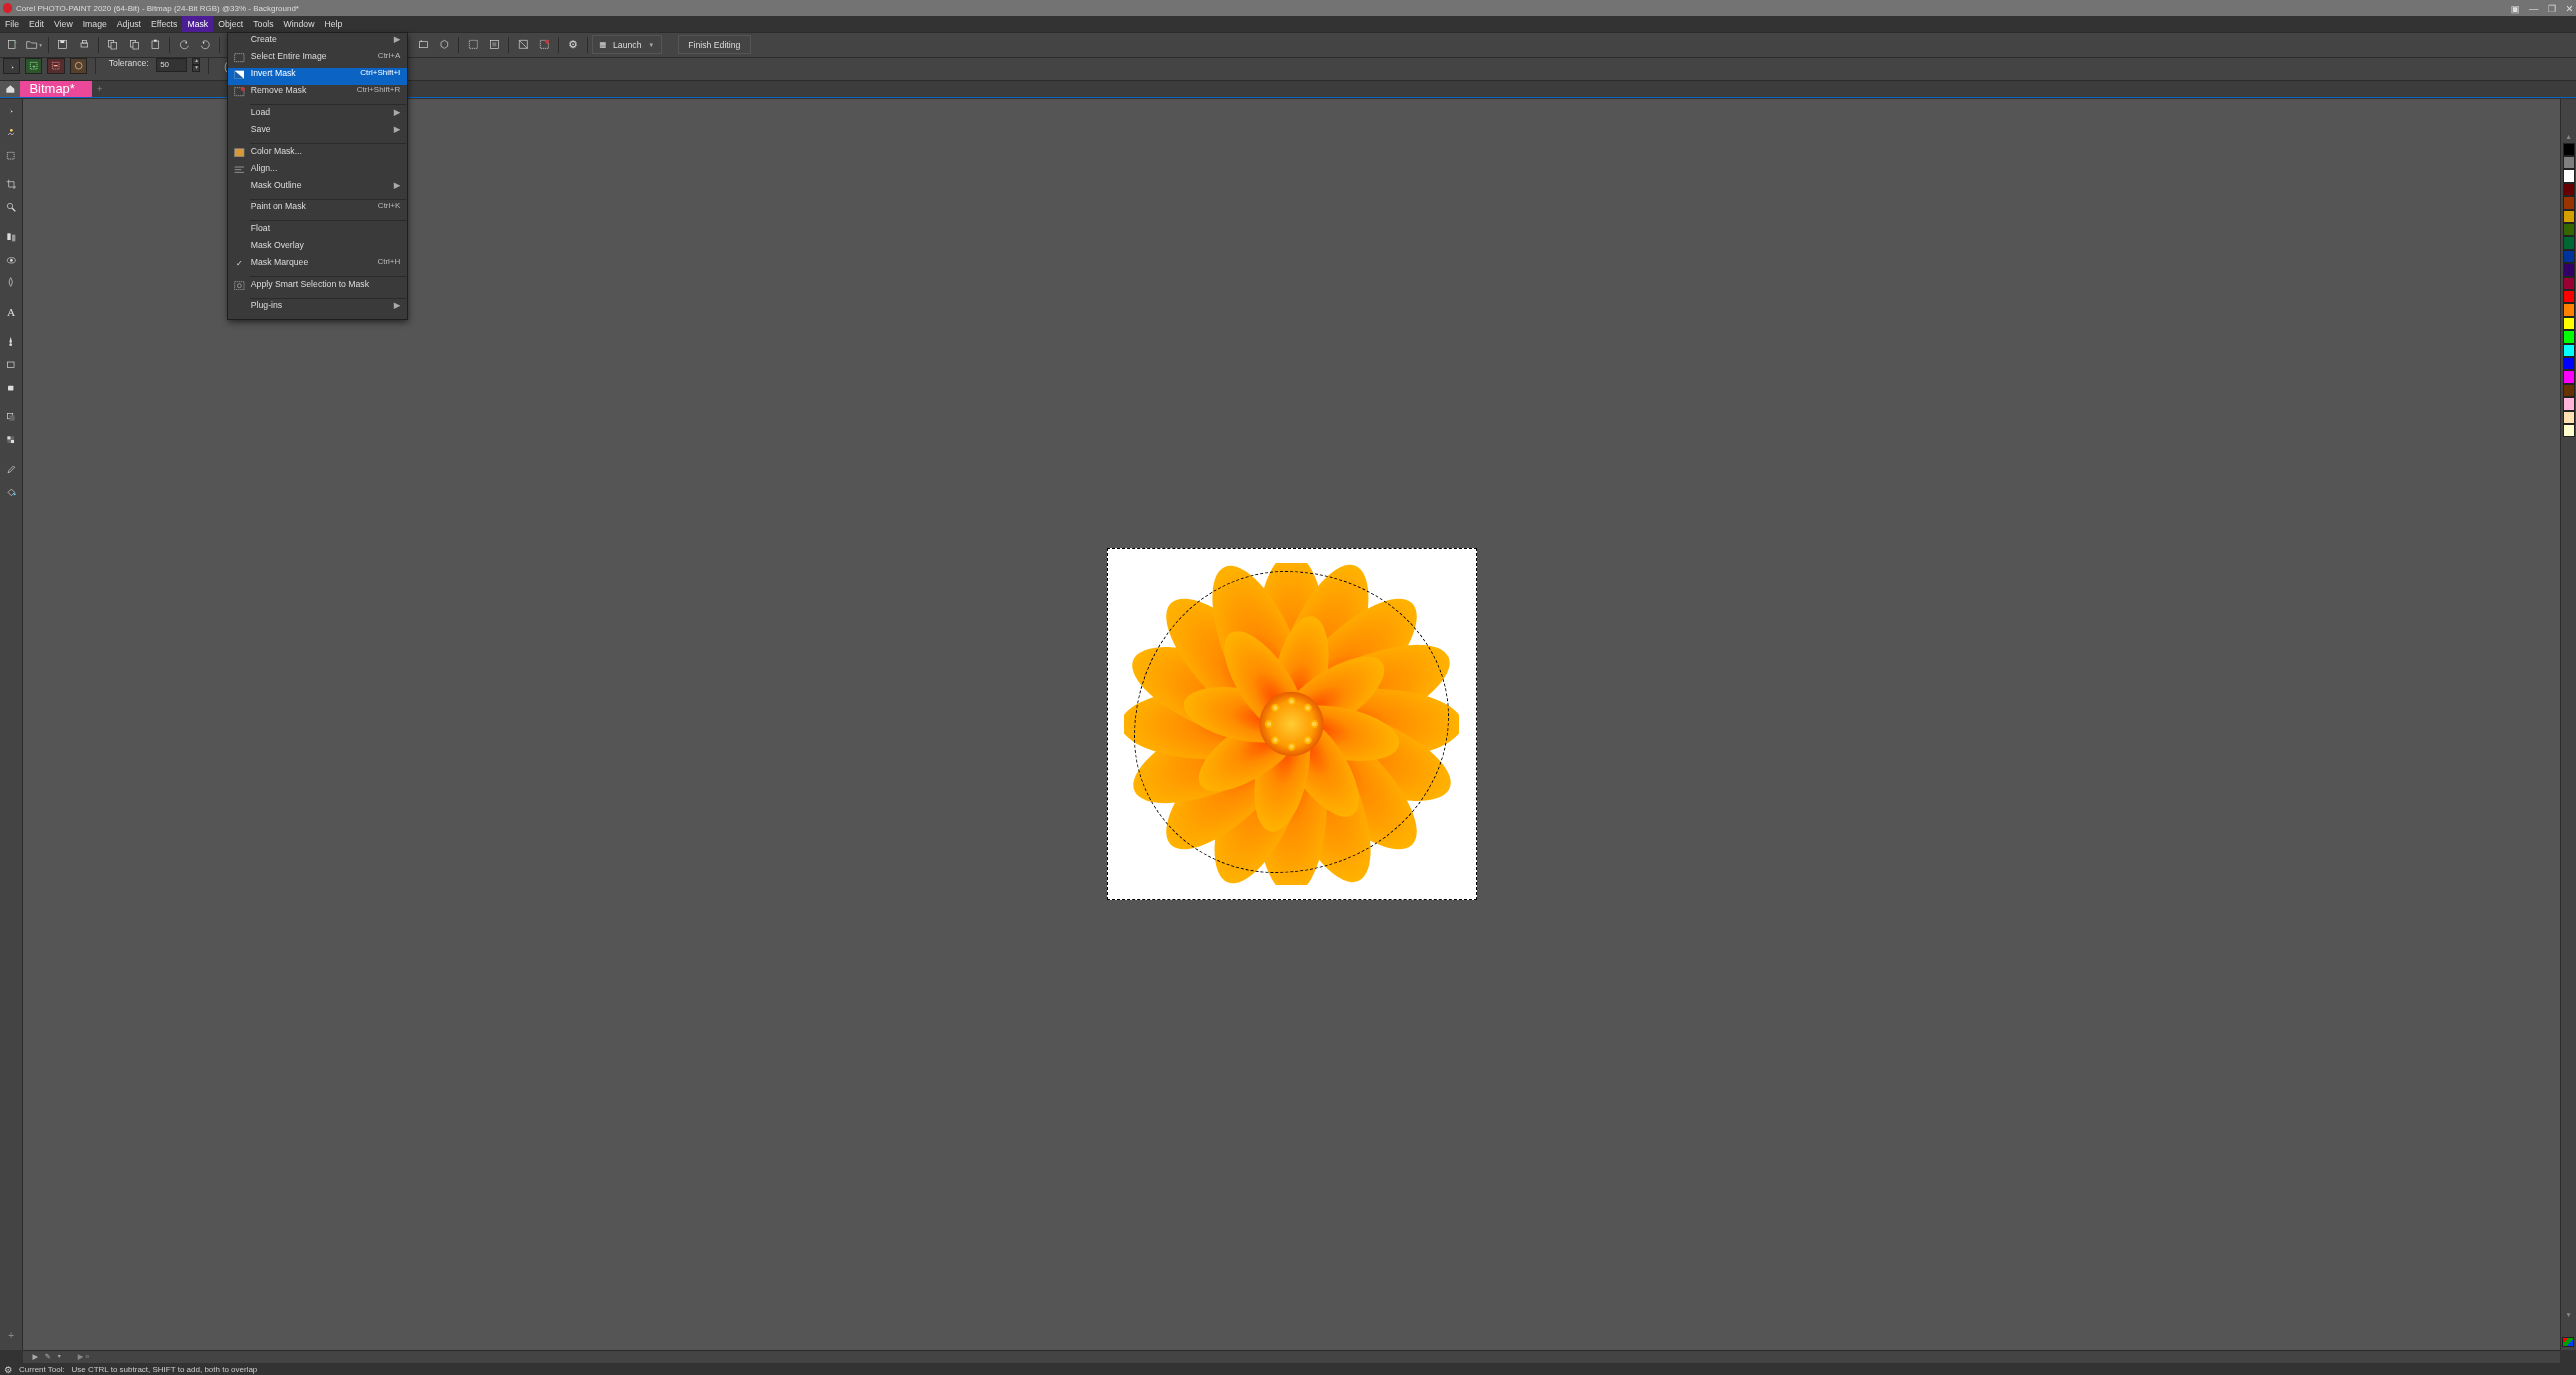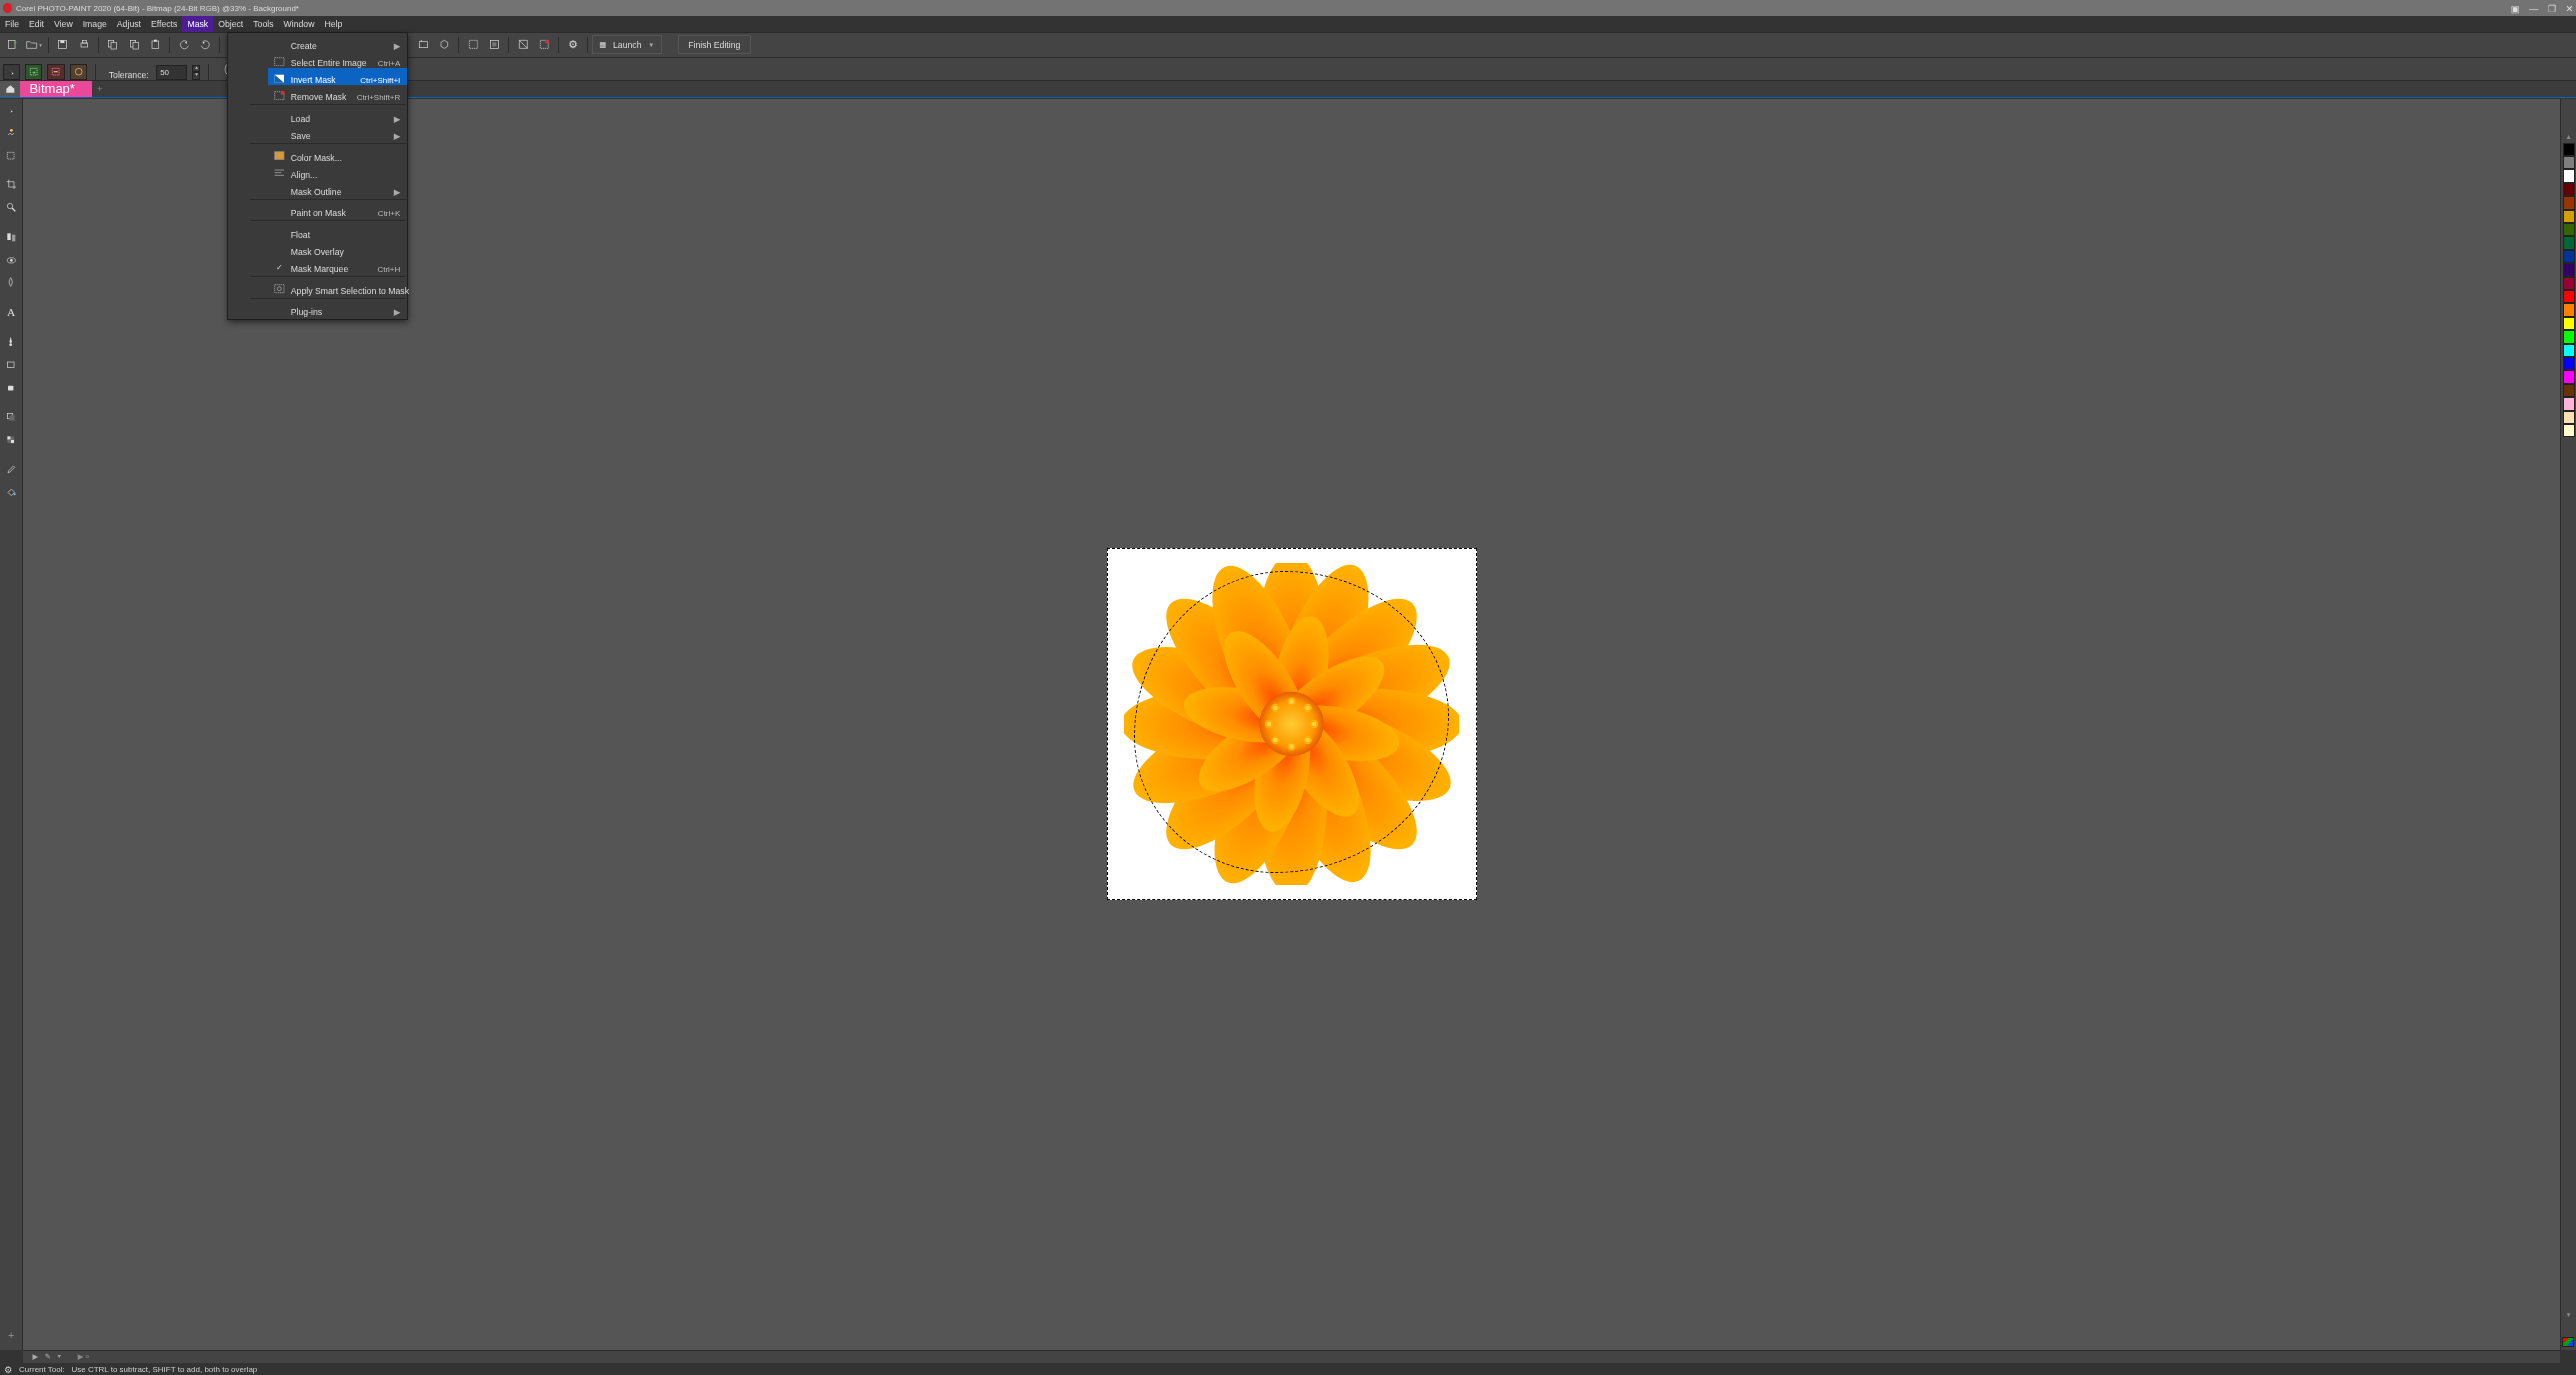--- a/index.html
+++ b/index.html
@@ -18,21 +18,21 @@
 .menubar .menu-item.active { background: #4c1d95; color: #fff; }
 
 
 .toolbar { height: 25.5px; background: #444; border-top: 0.7px solid #2b2b2b; border-bottom: 0.7px solid #2b2b2b; display: flex; align-items: center; padding: 0 2.7px; gap: 1.3px; }
 .tb-btn { width: 20px; height: 20px; display: flex; align-items: center; justify-content: center; color: #ddd; }
 .tb-sep { width: 0.7px; height: 16px; background: #2b2b2b; margin: 0 2.7px; }
 .tb-launch { padding: 0 6.7px; height: 19px; border: 0.7px solid #555; background: #444; color: #ddd; display: flex; align-items: center; gap: 6.7px; font-size: 8.7px; }
 .tb-finish { padding: 0 9.4px; height: 19px; border: 0.7px solid #555; background: #444; color: #ddd; display: flex; align-items: center; font-size: 8.7px; }
 
 
-.propbar { height: 23px; background: #444; border-bottom: 0.7px solid #2b2b2b; display: flex; align-items: flex-end; padding: 0 2.7px; gap: 5px; font-size: 8.7px; }
+.propbar { height: 23px; background: #444; border-bottom: 0.7px solid #2b2b2b; display: flex; align-items: flex-start; padding: 0 2.7px; gap: 5px; font-size: 8.7px; }
 .propbar .label { color: #ddd; margin: 0 2.7px 0 5.4px; }
 .propbar .num-input { width: 31px; height: 14.8px; background: #333; border: 0.7px solid #222; color: #ddd; padding: 0 2.7px; font-size: 8px; }
 .spin { width: 8px; display: flex; flex-direction: column; }
 .spin div { height: 7.4px; background: #3a3a3a; border: 0.7px solid #222; font-size: 4.7px; line-height: 4.7px; text-align: center; color: #bbb; }
 .tiny-icon-box { width: 17.4px; height: 16px; border: 0.7px solid #222; background: #3a3a3a; display:flex; align-items:center; justify-content:center; }
 
 
 .tabsrow { height: 17.4px; background: #3c3c3c; display: flex; align-items: stretch; border-bottom: 1.3px solid #0b63c4; }
 .tabsrow .home-tab { width: 20px; background: #555; display: flex; align-items: center; justify-content: center; }
 .tabsrow .doc-tab { background: #ec4899; color: #fff; padding: 0 17.4px 0 9.4px; display: flex; align-items: center; font-size: 13px; position: relative; }
@@ -68,21 +68,21 @@
 .colortray .tray-right { width: 27px; color: #888; text-align: center; font-style: normal; }
 
 
 .statusbar { position: absolute; left: 0; right: 0; bottom: 0; height: 12px; background: #333; display: flex; align-items: center; font-size: 8px; color: #ccc; padding: 0 4px; gap: 6.7px; }
 .statusbar .gear { font-size: 9.4px; }
 .statusbar .st-label { }
 .statusbar .st-hint { }
 
 
 .dropdown { position: absolute; top: 32px; left: 227px; width: 181px; background: #3a3a3a; border: 0.7px solid #1e1e1e; box-shadow: 1.3px 2.7px 6.7px rgba(0,0,0,0.6); font-size: 8.7px; color: #ddd; padding: 1.3px 0; z-index: 100; }
-.dd-row { height: 17px; display: flex; align-items: flex-end; padding: 0 6.7px 0 2.7px; position: relative; margin-left: 40px; }
+.dd-row { height: 17px; display: flex; align-items: flex-start; padding: 0 6.7px 0 2.7px; position: relative; }
 .dd-row.highlight { background: #0b63c4; color: #fff; }
 .dd-icon { width: 17.4px; height: 13.4px; display: flex; align-items: center; justify-content: center; flex: 0 0 auto; font-size: 8px; }
 .dd-label { flex: 1; padding-left: 2.7px; white-space: nowrap; }
 .dd-short { color: #bbb; font-size: 8px; }
 .dd-row.highlight .dd-short { color: #fff; }
 .dd-sub { width: 6.7px; text-align: right; color: #aaa; }
 .dd-sep { height: 0.7px; background: #2a2a2a; margin: 2px 1.3px 2px 21.5px; }
 
 
 svg { display: block; }

